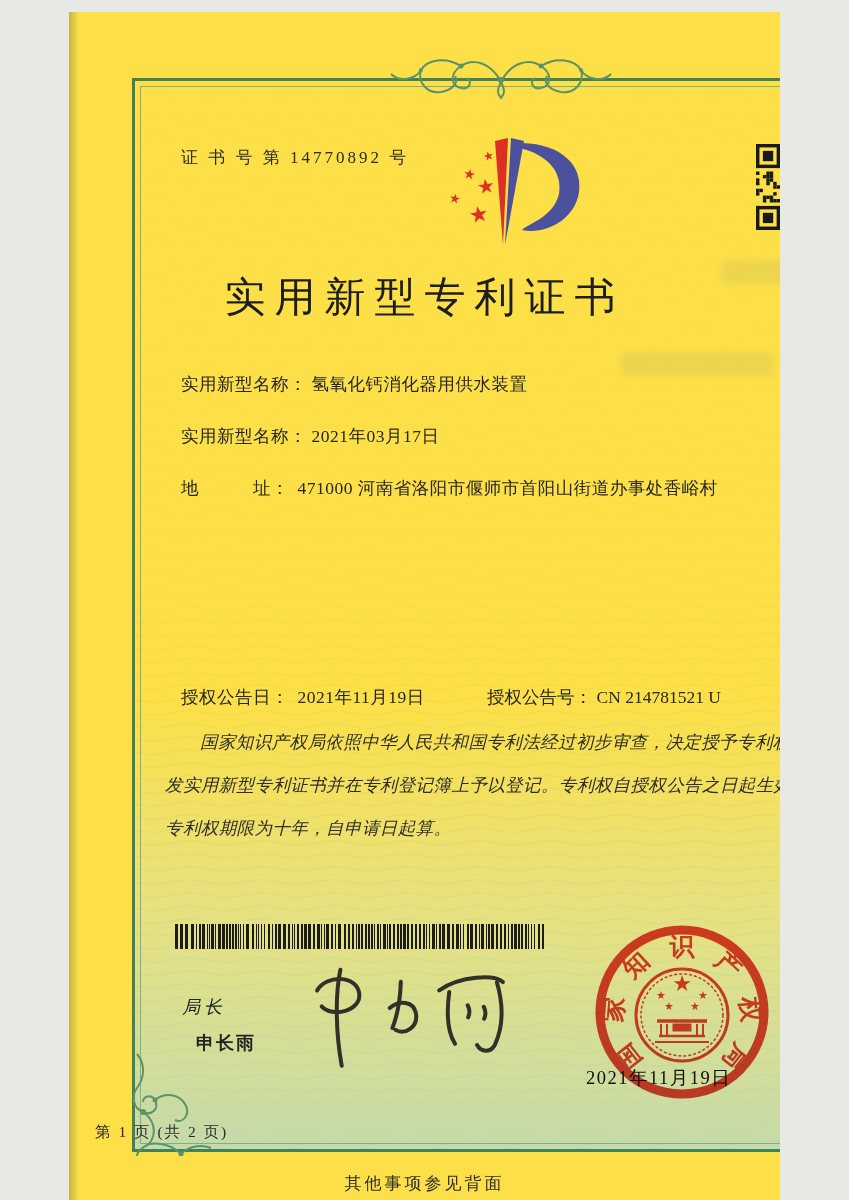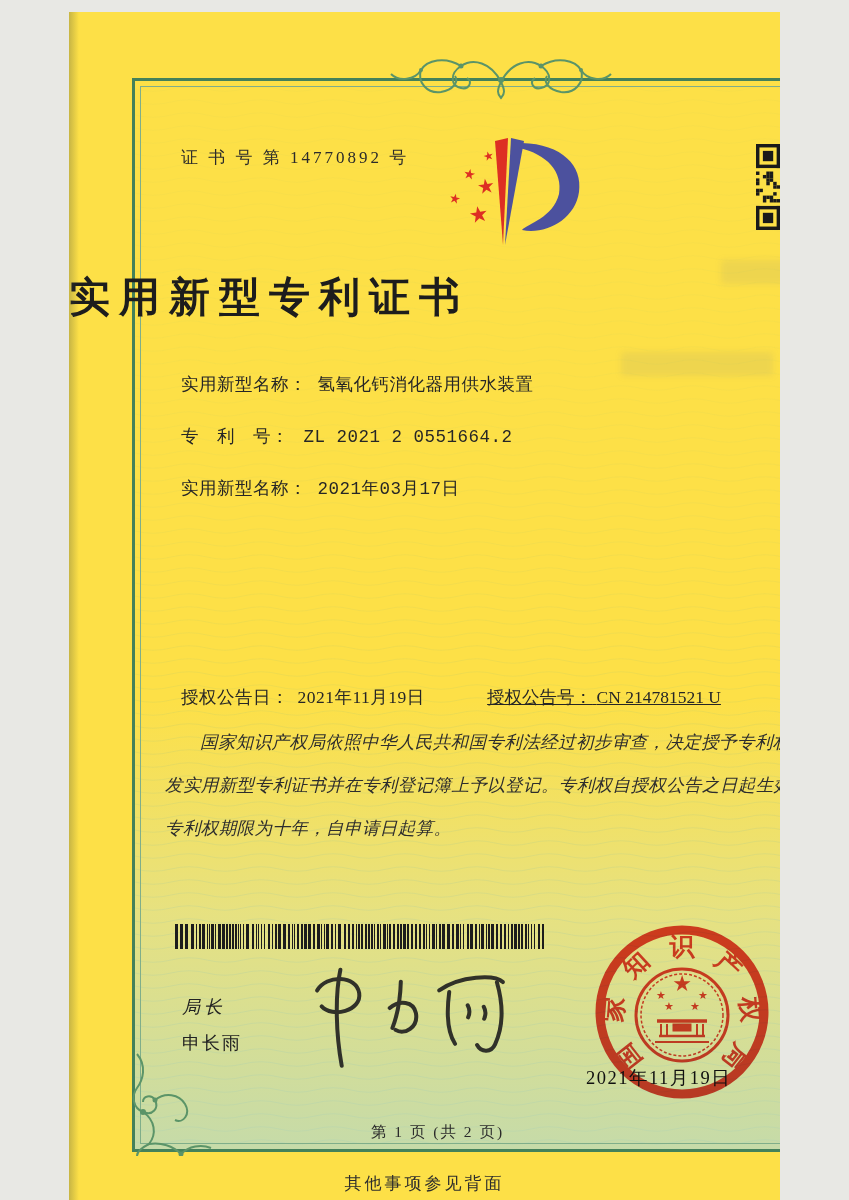--- a/index.html
+++ b/index.html
@@ -22,47 +22,47 @@
   .inner-tint{position:absolute;inset:0;
     background:linear-gradient(180deg,rgba(214,232,208,0) 0%,rgba(214,232,208,0) 58%,
       rgba(203,227,199,.45) 78%,rgba(188,218,186,.85) 100%);}
   .ghost{position:absolute;background:rgba(110,115,150,.10);filter:blur(3px);border-radius:3px;}
 
   .cert-no{position:absolute;left:112px;top:134px;font-size:17px;letter-spacing:3px;color:#2b2b2b;}
   .qr{position:absolute;left:687px;top:132px;width:86px;height:86px;}
   .logo{position:absolute;left:338px;top:120px;width:200px;height:130px;}
   .logo .star{position:absolute;color:#dd2f23;line-height:1;}
 
-  .title{position:absolute;left:0;right:0;top:258px;text-align:left;
-    font-size:41px;font-weight:700;letter-spacing:9px;color:#1d1d1d;}
+  .title{position:absolute;left:0;right:0;top:258px;text-align:center;
+    font-size:41px;font-weight:400;letter-spacing:9px;color:#1d1d1d;}
 
   .fields{position:absolute;left:112px;top:360px;width:650px;font-size:17.5px;color:#262626;}
-  .frow{height:26px;margin-bottom:26px;white-space:nowrap;font-family:Liberation Mono, monospace;}
+  .frow{height:26px;margin-bottom:26px;white-space:nowrap;}
   .flabel{display:inline-block;min-width:112px;letter-spacing:.5px;}
   .fvalue{letter-spacing:.5px;}
   .grant-row{position:absolute;left:112px;top:673px;font-size:17.5px;white-space:nowrap;color:#262626;}
-  .grant-pair2{margin-left:58px;text-decoration:underline;}
+  .grant-pair2{margin-left:58px;}
 
   .body-text{position:absolute;left:96px;top:709px;width:662px;}
   .body-text p{margin:0;font-size:17.5px;line-height:43px;text-indent:2em;
     font-style:italic;letter-spacing:.4px;color:#2d2d2d;}
 
   .barcode{position:absolute;left:106px;top:912px;width:372px;height:25px;}
   .signer-title{position:absolute;left:113px;top:983px;font-size:18px;letter-spacing:4px;color:#222;font-style:italic;}
-  .signer-name{position:absolute;left:113px;top:1019px;font-size:18px;letter-spacing:2px;color:#222;}
+  .signer-name{position:absolute;left:127px;top:1019px;font-size:18px;letter-spacing:2px;color:#222;font-weight:bold;}
   .signature{position:absolute;left:233px;top:943px;transform:rotate(-2deg);}
 
   .seal{position:absolute;left:524px;top:911px;width:178px;height:178px;z-index:5;
     opacity:.92;mix-blend-mode:multiply;}
   .seal-char{font-size:25px;font-weight:700;text-anchor:middle;
     font-family:"Liberation Serif",serif;}
   .seal-date{position:absolute;left:517px;top:1053px;z-index:6;font-size:18.5px;
     letter-spacing:1.5px;color:#101010;}
 
-  .page-info{position:absolute;left:0;right:0;top:1110px;text-align:center;
+  .page-info{position:absolute;left:0;right:0;top:1110px;text-align:left;
     font-size:15.5px;letter-spacing:2px;color:#2b2b2b;padding-left:26px;}
   .back-note{position:absolute;left:0;right:0;top:1160px;text-align:center;
     font-size:17px;letter-spacing:3px;color:#2d2d2d;}
 
   .ornament{position:absolute;z-index:3;}
   svg{display:block;}
 </style>
 </head>
 <body>
 
@@ -432,26 +432,26 @@
   </div>
 
   <div class="title">实用新型专利证书</div>
 
   <div class="fields">
     <div class="frow">
       <span class="flabel">实用新型名称：</span>
       <span class="fvalue">氢氧化钙消化器用供水装置</span>
     </div>
     <div class="frow">
-      <span class="flabel">专　利　号：</span>
-      <span class="fvalue">ZL 2021 2 0551664.2</span>
+      <span class="flabel">实用新型名称：</span>
+      <span class="fvalue">2021年03月17日</span>
     </div>
     <div class="frow">
-      <span class="flabel">实用新型名称：</span>
-      <span class="fvalue">2021年03月17日</span>
+      <span class="flabel">地　　　址：</span>
+      <span class="fvalue">471000 河南省洛阳市偃师市首阳山街道办事处香峪村</span>
     </div>
   </div>
 
   <div class="grant-row">
     <span class="flabel">授权公告日：</span>
     <span class="fvalue">2021年11月19日</span>
     <span class="grant-pair2">
       <span>授权公告号：</span>
       <span>CN 214781521 U</span>
     </span>

